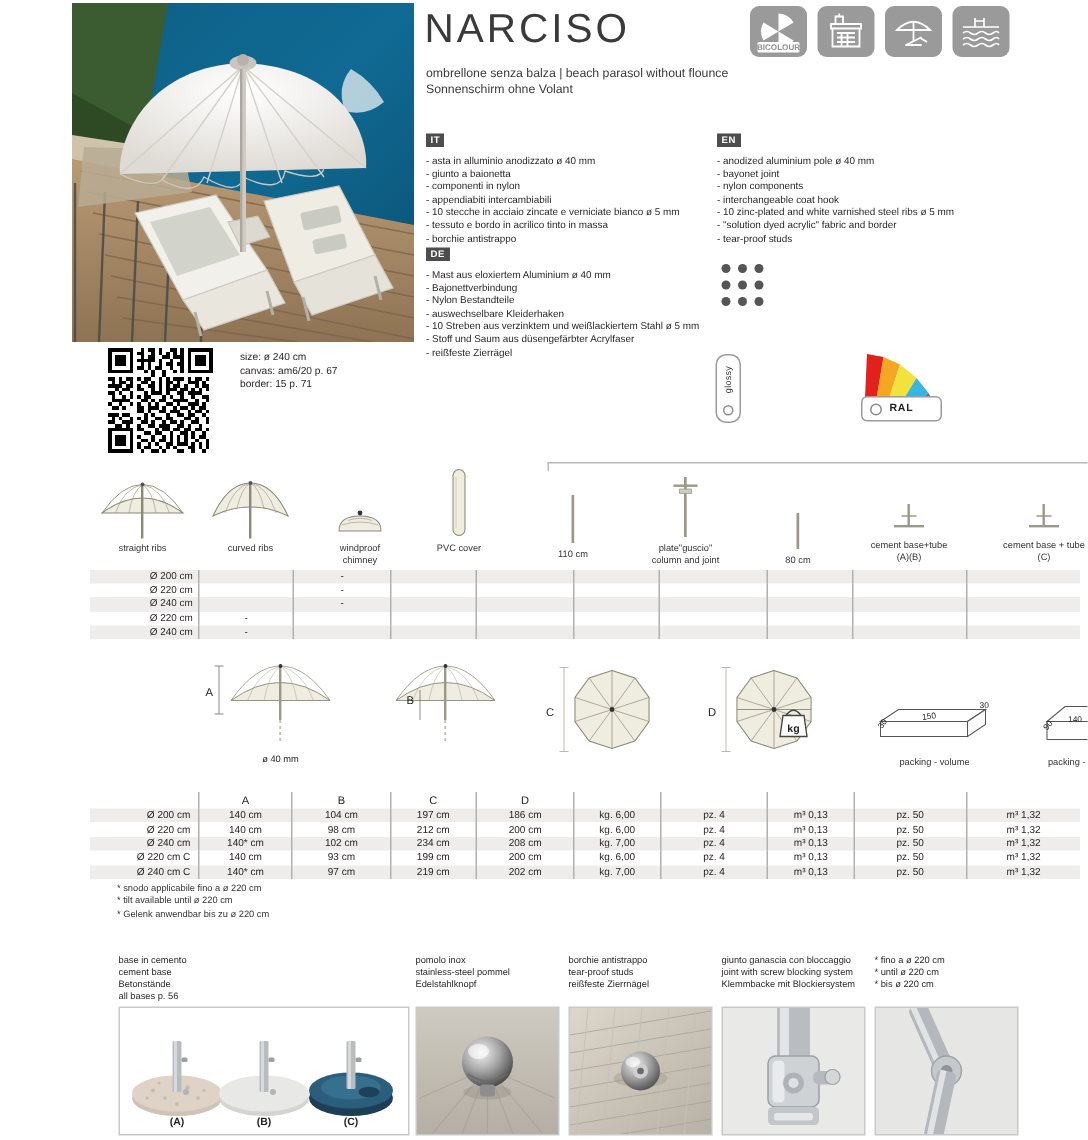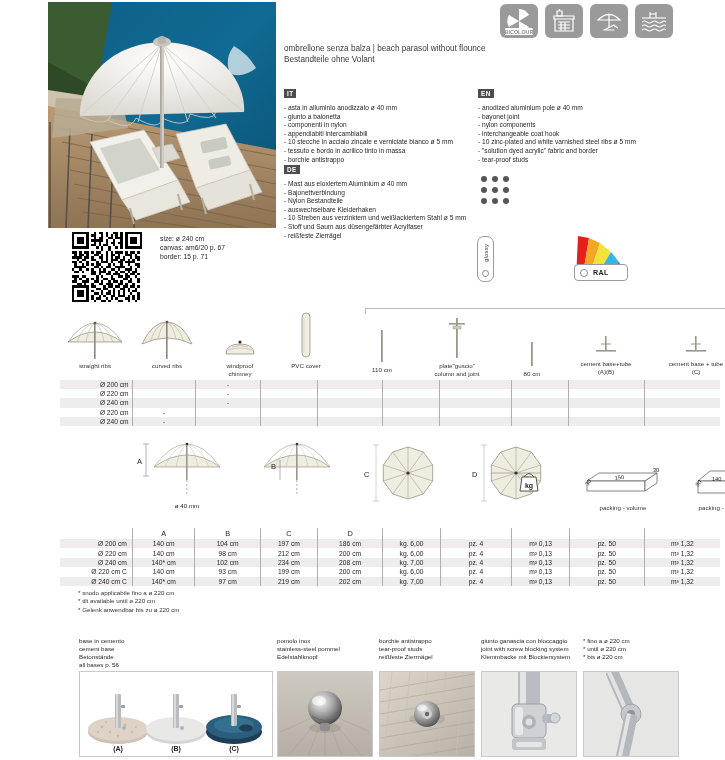--- a/index.html
+++ b/index.html
@@ -168,23 +168,24 @@
         </g>
         <path d="M32 114 q20 10 28 4 q22 12 28 -2 q24 14 26 0 q26 12 28 -4 q24 8 26 -2" fill="none" stroke="#cdc8bf" stroke-width=".9"></path>
         <ellipse cx="114" cy="40" rx="9" ry="5" fill="#c9c6bf"></ellipse>
         <circle cx="114" cy="38" r="4" fill="#b7b3ab"></circle>
         <rect x="112" y="44" width="4" height="122" fill="#cfcbc3"></rect>
         <rect x="112" y="44" width="1.6" height="122" fill="#aba79f"></rect>
       </g>
     </svg>
   </div>
 
+  <div class="title">NARCISO</div>
   <div class="subtitle">
     <div>ombrellone senza balza | beach parasol without flounce</div>
-    <div>Bestandteile ohne Volant</div>
+    <div>Sonnenschirm ohne Volant</div>
   </div>
 
   <div class="badges">
     <div class="badge">
       <svg width="32" height="30" viewBox="0 0 32 30">
         <g fill="#fff">
           <path d="M16 15 L16 3 A12 12 0 0 1 26 9 Z"></path>
           <path d="M16 15 L26 21 A12 12 0 0 1 16 27 Z"></path>
           <path d="M16 15 L6 21 A12 12 0 0 1 6 9 Z"></path>
         </g>

